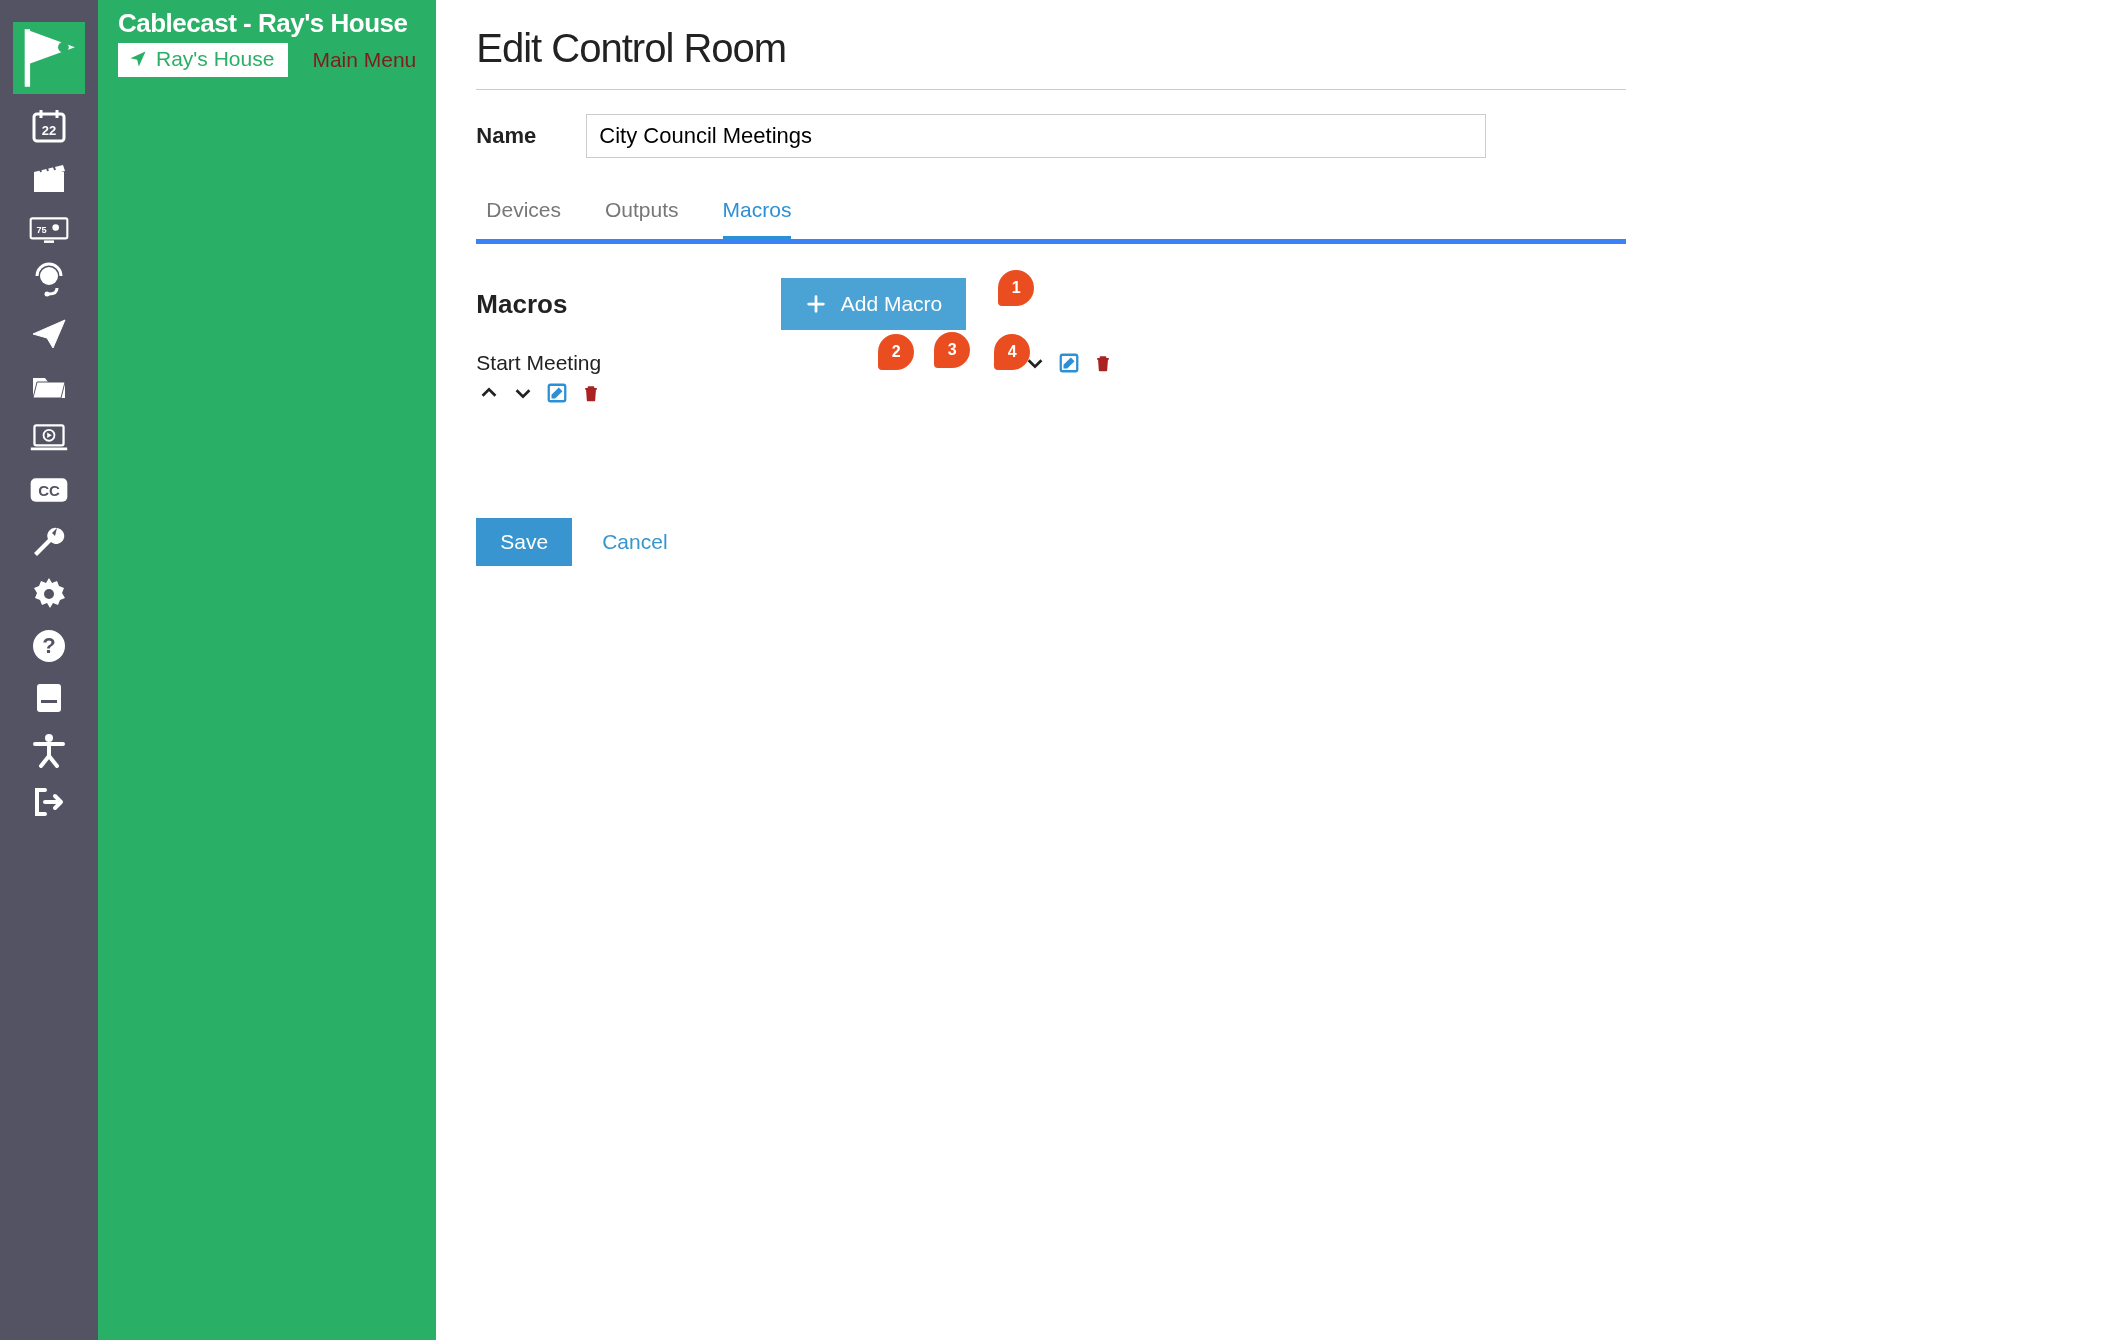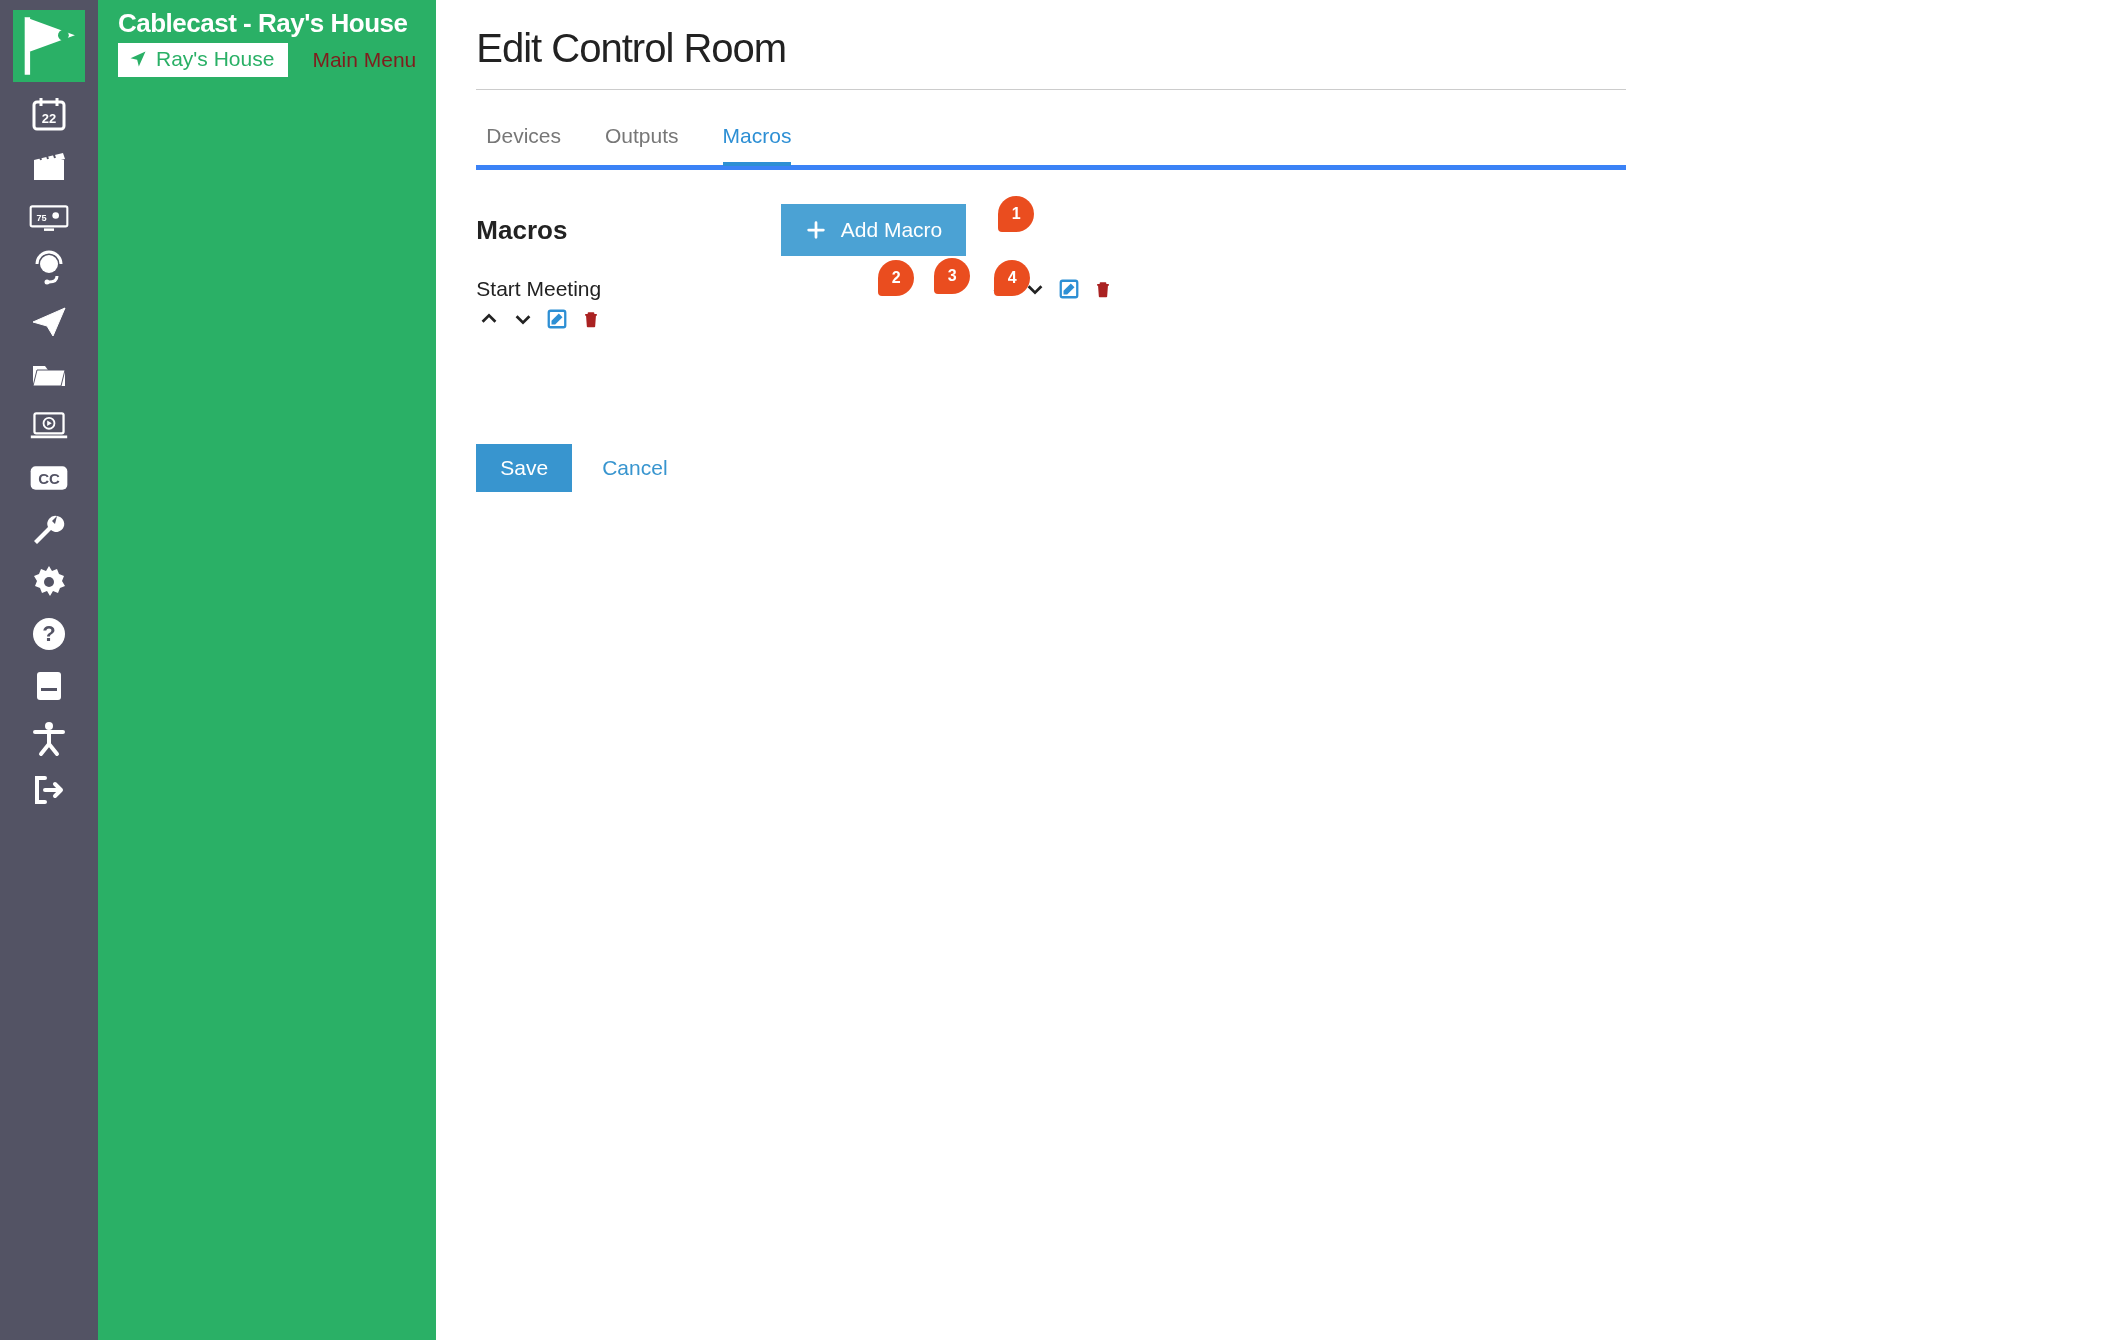--- a/index.html
+++ b/index.html
@@ -5,21 +5,21 @@
   * { box-sizing: border-box; margin: 0; padding: 0; }
   html, body { height: 100%; font-family: -apple-system, Helvetica, Arial, sans-serif; }
   body { display: flex; background: #fff; color: #222; }
 
   .sidebar {
     width: 98px;
     background: #535364;
     display: flex;
     flex-direction: column;
     align-items: center;
-    padding-top: 0;
+    padding-top: 12px;
     flex-shrink: 0;
   }
   .logo-cell {
     width: 72px; height: 72px;
     background: #2ab066;
     display: flex; align-items: center; justify-content: center;
     margin: 10px 0 6px 0;
   }
   .side-icon {
     width: 98px; height: 52px;
@@ -287,20 +287,24 @@
           </svg>
         <span>Ray's House</span>
       </span>
       <span class="crumb-main">Main Menu</span>
     </div>
   </div>
 
   <div class="content" style="position:relative;">
     <h1 class="page-title">Edit Control Room</h1>
 
+    <div class="form-row">
+      <label class="form-label">Name</label>
+      <input class="text-input" type="text" value="City Council Meetings" style="">
+    </div>
 
     <div class="tabs">
       <div class="tab">Devices</div>
       <div class="tab">Outputs</div>
       <div class="tab active">Macros</div>
     </div>
 
     <div class="section-header" style="width:1150px; max-width:100%;">
       <div class="section-title">Macros</div>
       <button class="add-btn">

